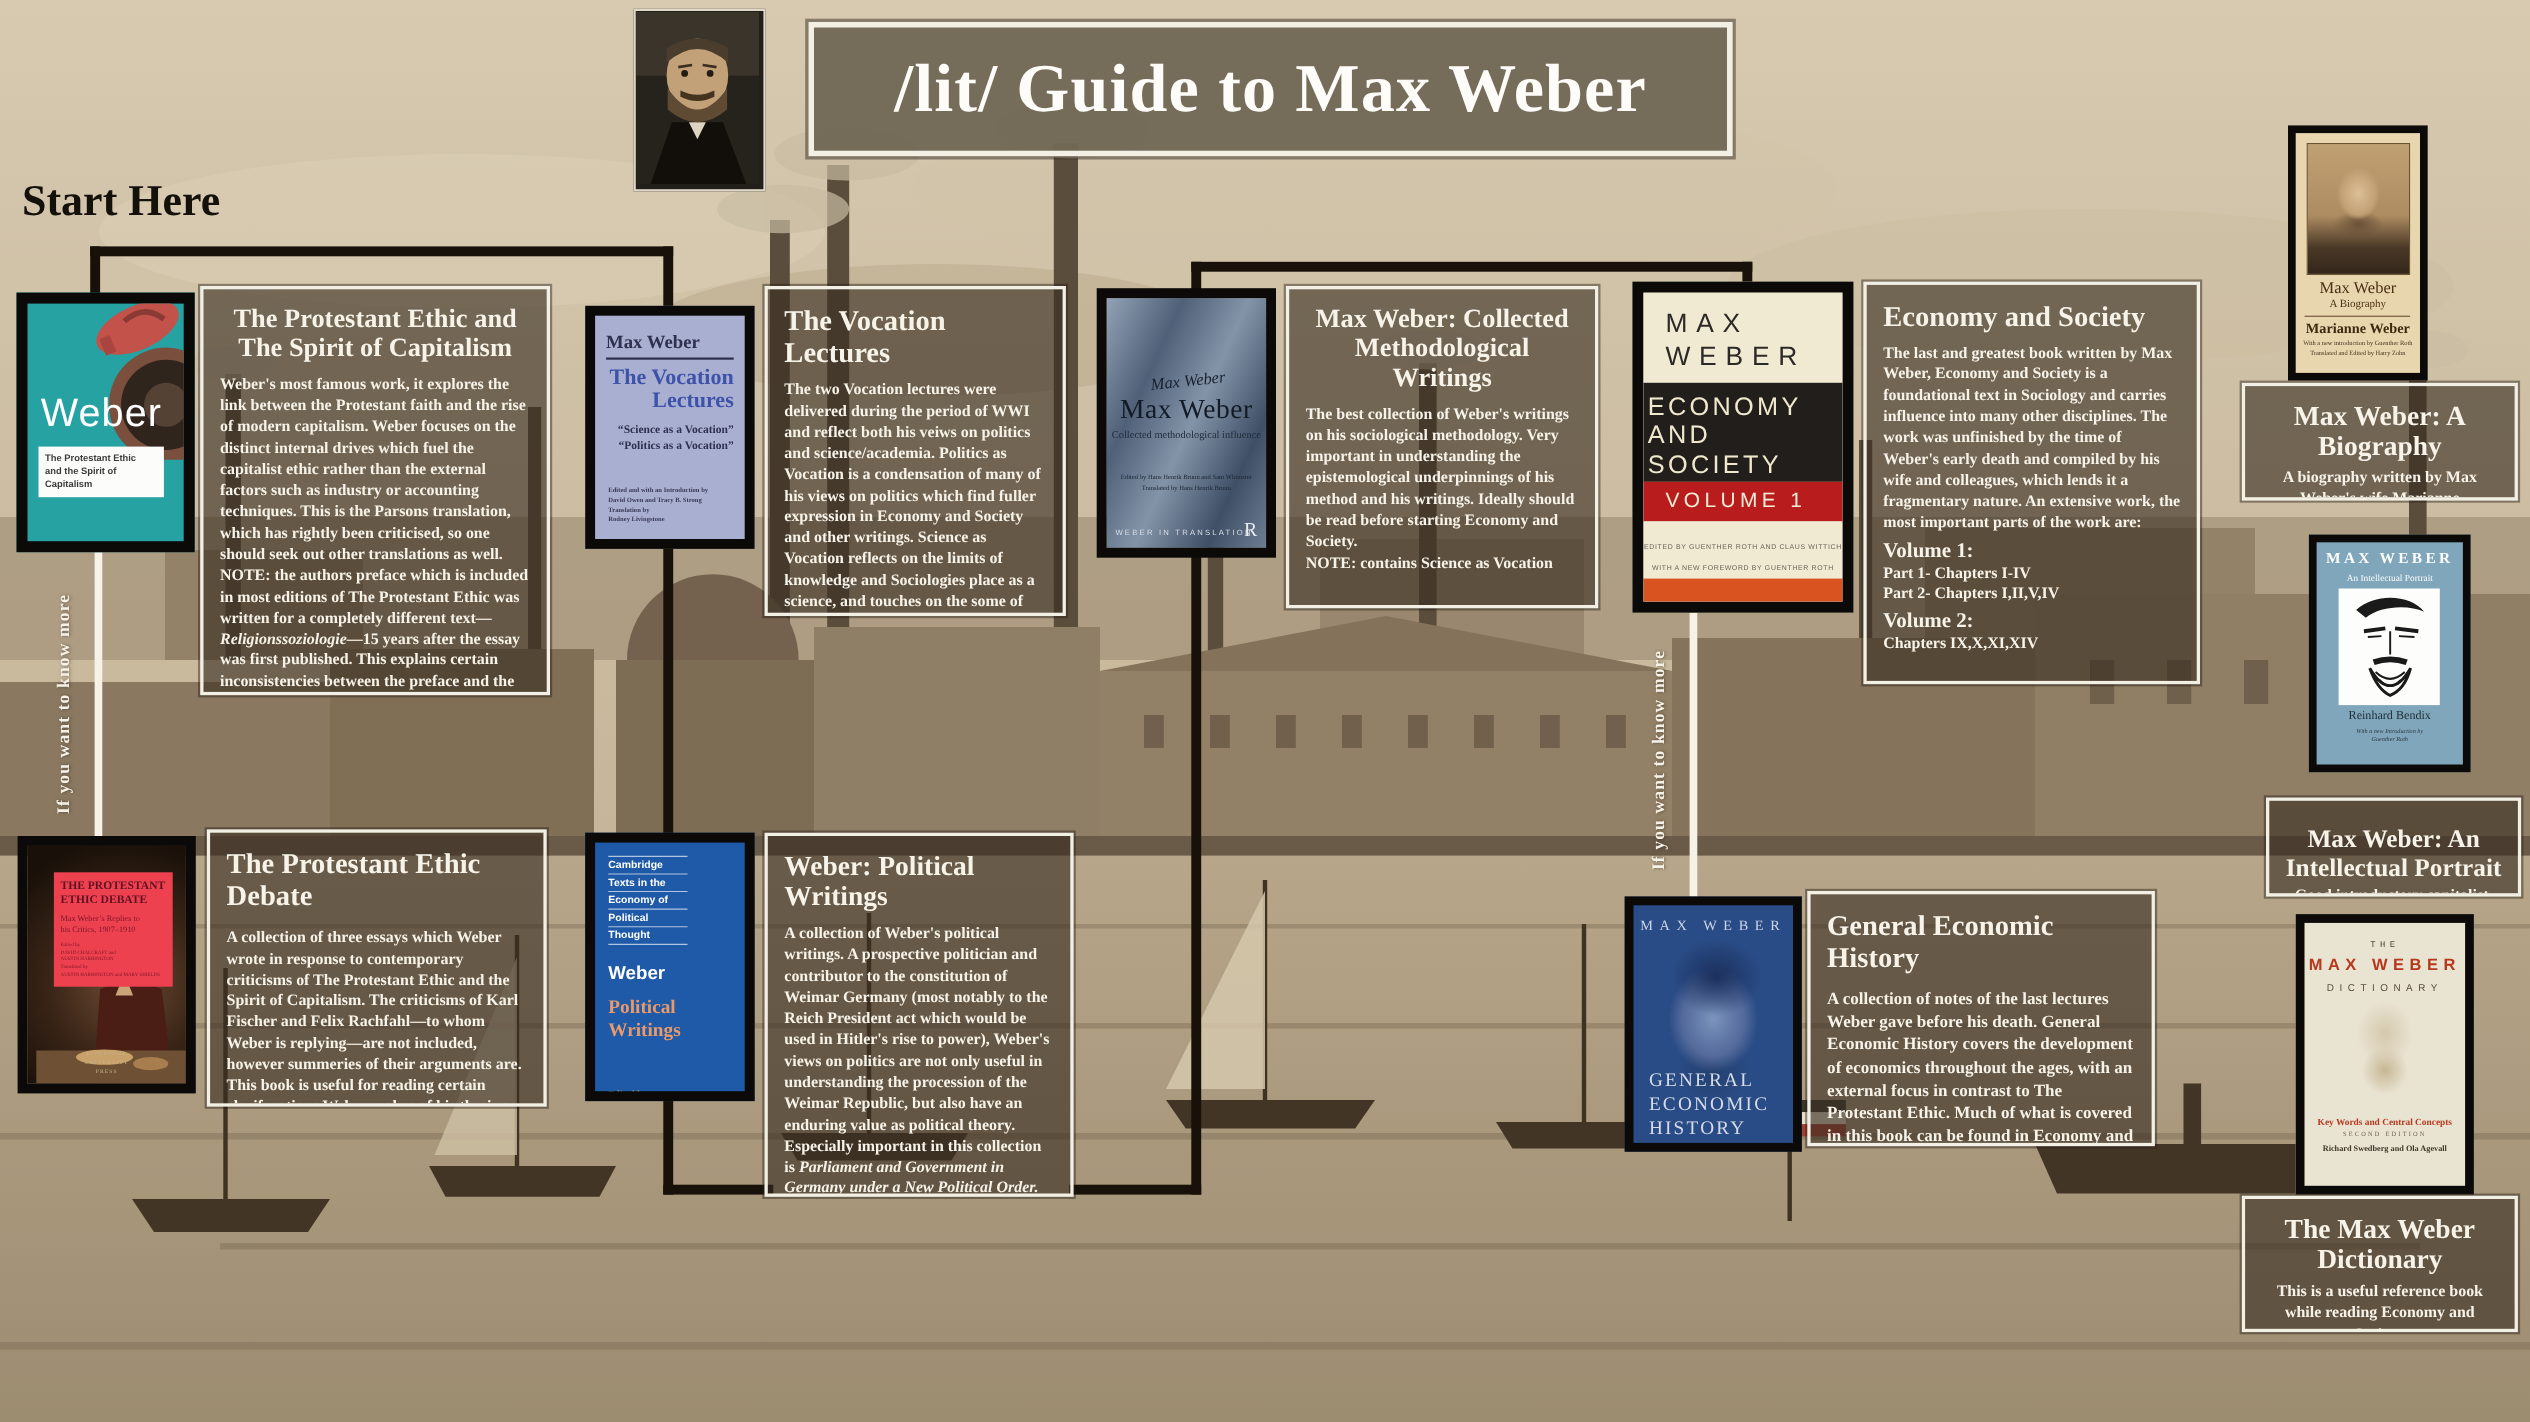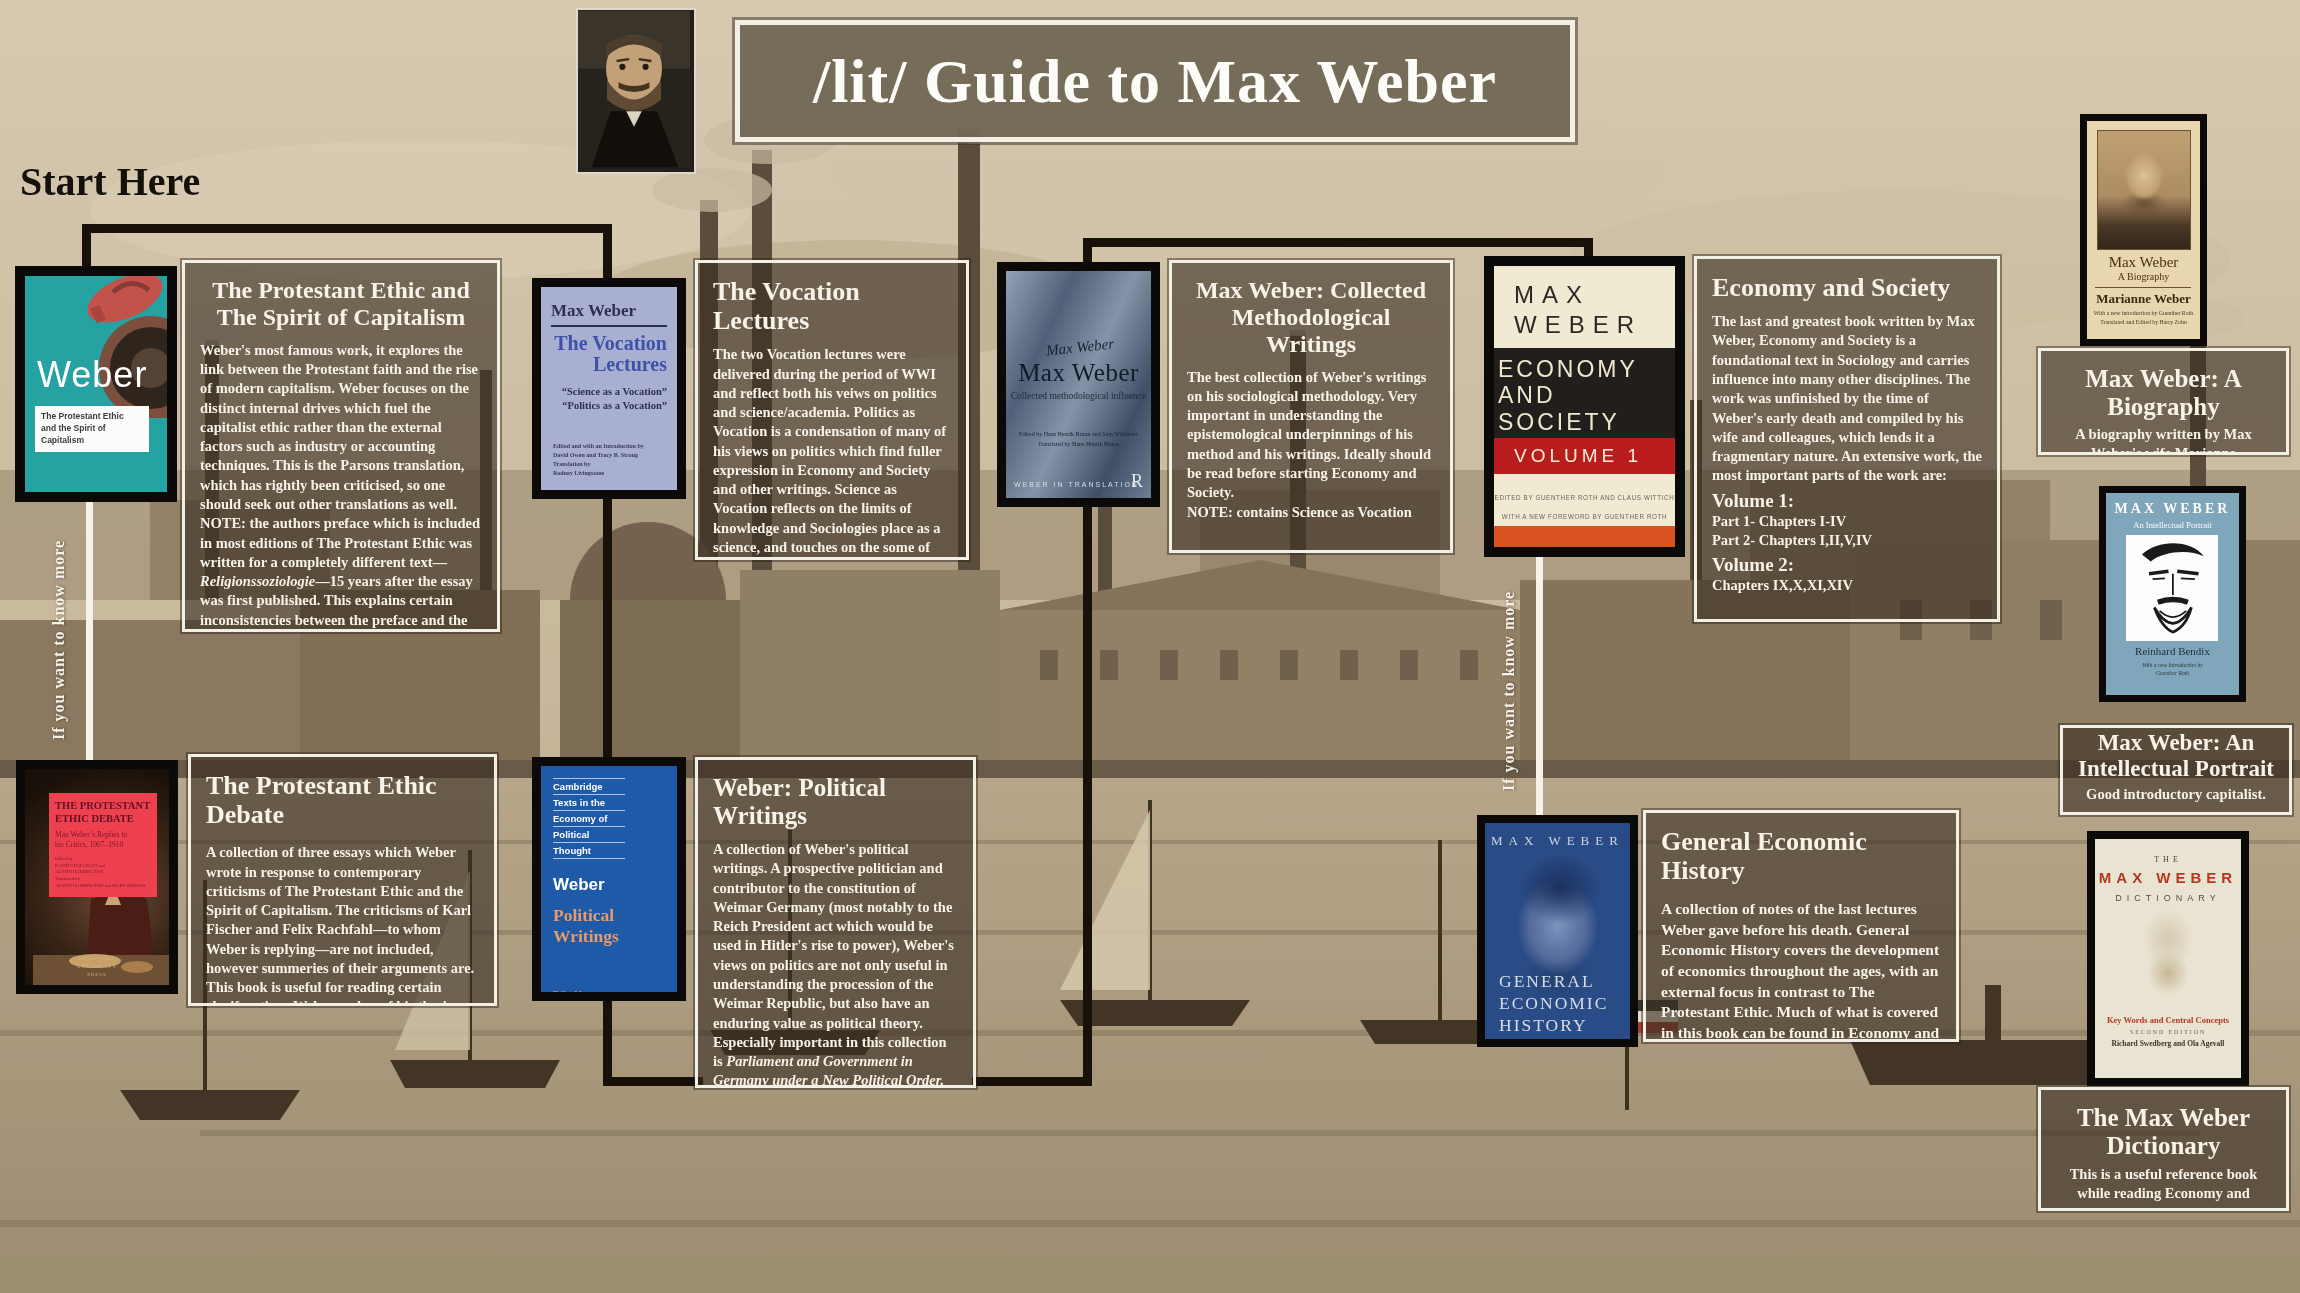--- a/index.html
+++ b/index.html
@@ -130,21 +130,21 @@
   #cov-int .art{position:absolute;left:20px;top:42px;width:92px;height:106px;background:#fdfdfb;}
   #cov-int .author{position:absolute;left:0;top:152px;width:100%;color:#22303a;font-size:11px;}
   #cov-int .credits{position:absolute;left:0;top:168px;width:100%;color:#2c3a44;font-size:5.6px;
       font-style:italic;line-height:1.5;}
   
   #cov-dic{background:
       radial-gradient(ellipse 34px 40px at 50% 42%,#d5c9ae 0%,rgba(0,0,0,0) 75%),
       radial-gradient(ellipse 28px 30px at 50% 56%,#c6b794 0%,rgba(0,0,0,0) 75%),
       #e9e3d2;border-width:8px;text-align:center;}
   #cov-dic .pre{position:absolute;left:0;top:16px;width:100%;color:#4c463a;font-size:8px;letter-spacing:4px;
-      font-family:Liberation Serif, serif;}
+      font-family:Liberation Mono, monospace;}
   #cov-dic .title{position:absolute;left:0;top:30px;width:100%;color:#b5381f;font-weight:bold;
       font-size:15px;letter-spacing:5px;font-family:"Liberation Sans",sans-serif;}
   #cov-dic .sub{position:absolute;left:0;top:54px;width:100%;color:#57503f;font-size:9px;letter-spacing:5px;
       font-family:"Liberation Sans",sans-serif;}
   #cov-dic .tag{position:absolute;left:0;top:176px;width:100%;color:#b5381f;font-size:8.5px;font-weight:bold;}
   #cov-dic .ed{position:absolute;left:0;top:190px;width:100%;color:#6a6252;font-size:5.8px;letter-spacing:2px;}
   #cov-dic .authors{position:absolute;left:0;top:200px;width:100%;color:#3c3628;font-size:7.5px;font-weight:bold;}
 </style>
 </head>
 <body>
@@ -452,21 +452,21 @@
 Part 2- Chapters I,II,V,IV</div>
     <div class="volLabel">Volume 2:</div>
     <div class="p-body pl">Chapters IX,X,XI,XIV</div>
   </div>
 
   <div class="panel" style="left:2038px;top:348px;width:251px;height:107px">
     <div class="p-title center" style="font-size:25px;margin-bottom:4px">Max Weber: A Biography</div>
     <div class="p-body small-center">A biography written by Max Weber's wife Marianne</div>
   </div>
 
-  <div class="panel" style="left:2060px;top:725px;width:232px;height:90px;padding:0 10px">
+  <div class="panel" style="left:2060px;top:725px;width:232px;height:90px;padding:20px 10px">
     <div class="p-title center" style="font-size:23px;margin-bottom:3px">Max Weber: An Intellectual Portrait</div>
     <div class="p-body small-center">Good introductory capitalist.</div>
   </div>
 
   <div class="panel" style="left:2038px;top:1087px;width:251px;height:124px">
     <div class="p-title center" style="font-size:25px;margin-bottom:5px">The Max Weber Dictionary</div>
     <div class="p-body small-center">This is a useful reference book while reading Economy and Society.</div>
   </div>
 
   <div class="panel" style="left:188px;top:754px;width:309px;height:252px">

